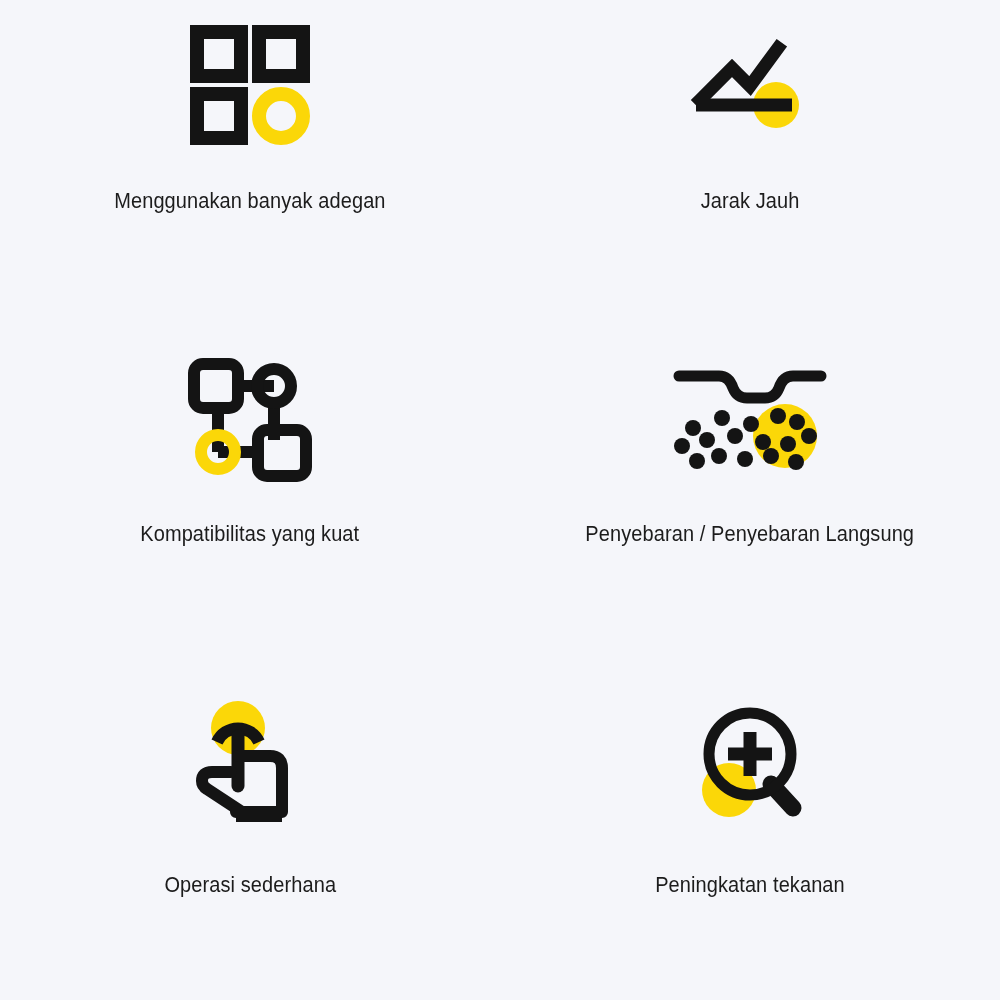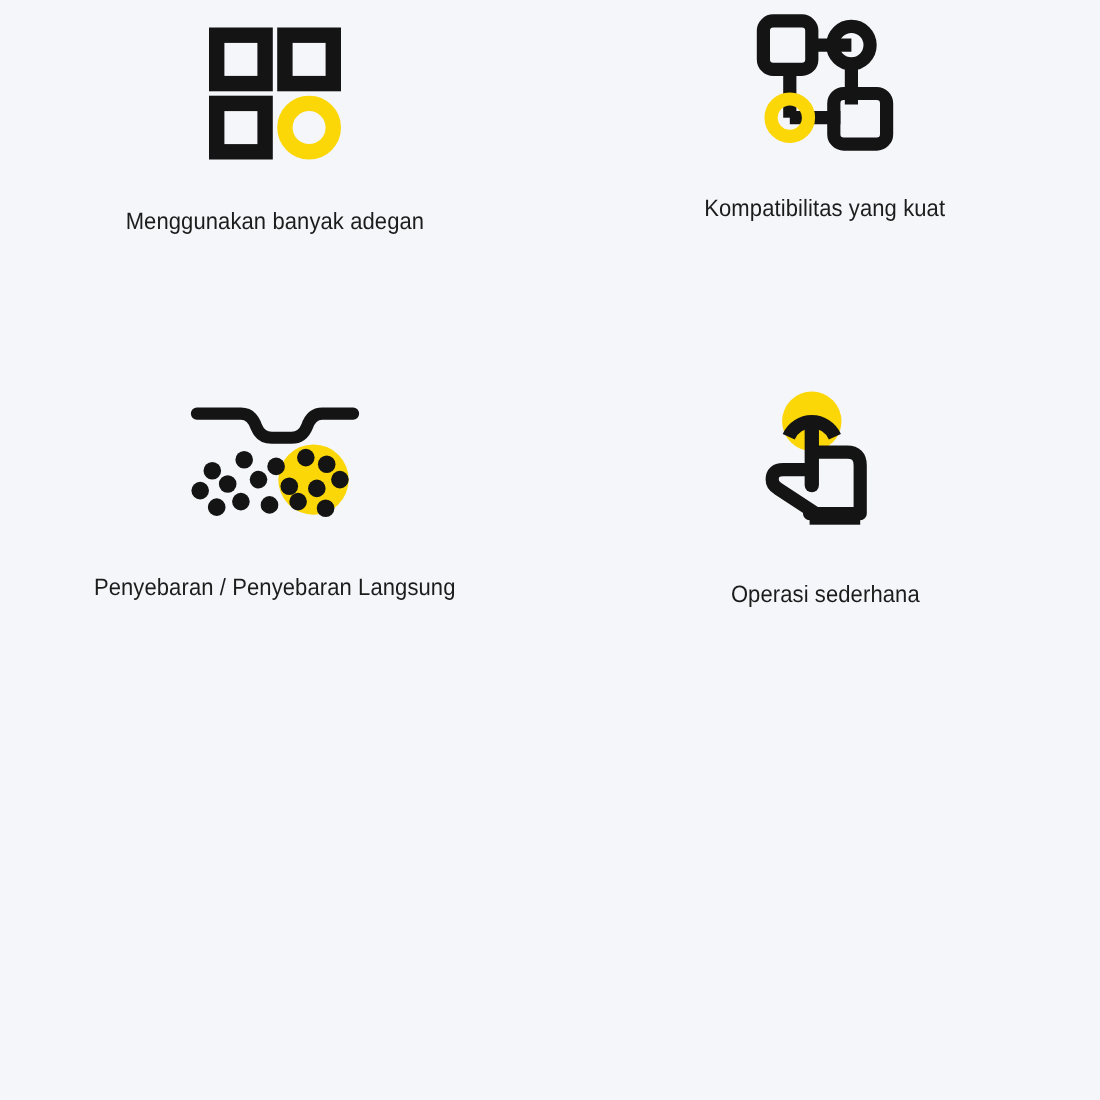--- a/index.html
+++ b/index.html
@@ -75,20 +75,30 @@
       <svg width="110" height="110" viewBox="0 0 110 110" aria-hidden="true">
         <rect x="2" y="2" width="44" height="44" fill="none" stroke="#141414" stroke-width="14"></rect>
         <rect x="64" y="2" width="44" height="44" fill="none" stroke="#141414" stroke-width="14"></rect>
         <rect x="2" y="64" width="44" height="44" fill="none" stroke="#141414" stroke-width="14"></rect>
         <circle cx="86" cy="86" r="22" fill="none" stroke="#fbd708" stroke-width="14"></circle>
       </svg>
     </div>
     <div class="feature-label">Menggunakan banyak adegan</div>
   </div>
 
+  <div class="feature-cell row-1">
+    <div class="icon-box">
+      <svg width="112" height="90" viewBox="0 0 112 90" aria-hidden="true">
+        <circle cx="82" cy="65" r="23" fill="#fbd708"></circle>
+        <polyline points="6,60 38,28 56,46 84,8" fill="none" stroke="#141414" stroke-width="13" stroke-linecap="square" stroke-linejoin="miter"></polyline>
+        <line x1="2" y1="65" x2="98" y2="65" stroke="#141414" stroke-width="13" stroke-linecap="butt"></line>
+      </svg>
+    </div>
+    <div class="feature-label">Jarak Jauh</div>
+  </div>
 
   <div class="feature-cell row-2">
     <div class="icon-box">
       <svg width="124" height="120" viewBox="0 0 124 120" aria-hidden="true">
 
         <line x1="46" y1="26" x2="86" y2="26" stroke="#141414" stroke-width="12"></line>
         <line x1="86" y1="40" x2="86" y2="80" stroke="#141414" stroke-width="12"></line>
         <line x1="30" y1="48" x2="30" y2="92" stroke="#141414" stroke-width="12"></line>
         <line x1="30" y1="92" x2="76" y2="92" stroke="#141414" stroke-width="12"></line>
 
@@ -149,14 +159,30 @@
 
         <path d="M33 72 L14 72 Q4 72 4 81 Q4 86 9 89 L44 112" fill="none" stroke="#141414" stroke-width="12" stroke-linecap="round" stroke-linejoin="round"></path>
         <path d="M40 56 H72 Q84 56 84 68 V112 H38" fill="none" stroke="#141414" stroke-width="12" stroke-linecap="round" stroke-linejoin="round"></path>
 
         <rect x="38" y="112" width="46" height="10" fill="#141414"></rect>
       </svg>
     </div>
     <div class="feature-label">Operasi sederhana</div>
   </div>
 
+  <div class="feature-cell row-3">
+    <div class="icon-box">
+      <svg width="110" height="118" viewBox="0 0 110 118" aria-hidden="true">
+
+        <circle cx="34" cy="86" r="27" fill="#fbd708"></circle>
+
+        <line x1="76" y1="80" x2="98" y2="104" stroke="#141414" stroke-width="17" stroke-linecap="round"></line>
+
+        <circle cx="55" cy="50" r="41" fill="none" stroke="#141414" stroke-width="11"></circle>
+
+        <line x1="55" y1="28" x2="55" y2="72" stroke="#141414" stroke-width="13" stroke-linecap="butt"></line>
+        <line x1="33" y1="50" x2="77" y2="50" stroke="#141414" stroke-width="13" stroke-linecap="butt"></line>
+      </svg>
+    </div>
+    <div class="feature-label">Peningkatan tekanan</div>
+  </div>
 
 </div>
 
 </body></html>

